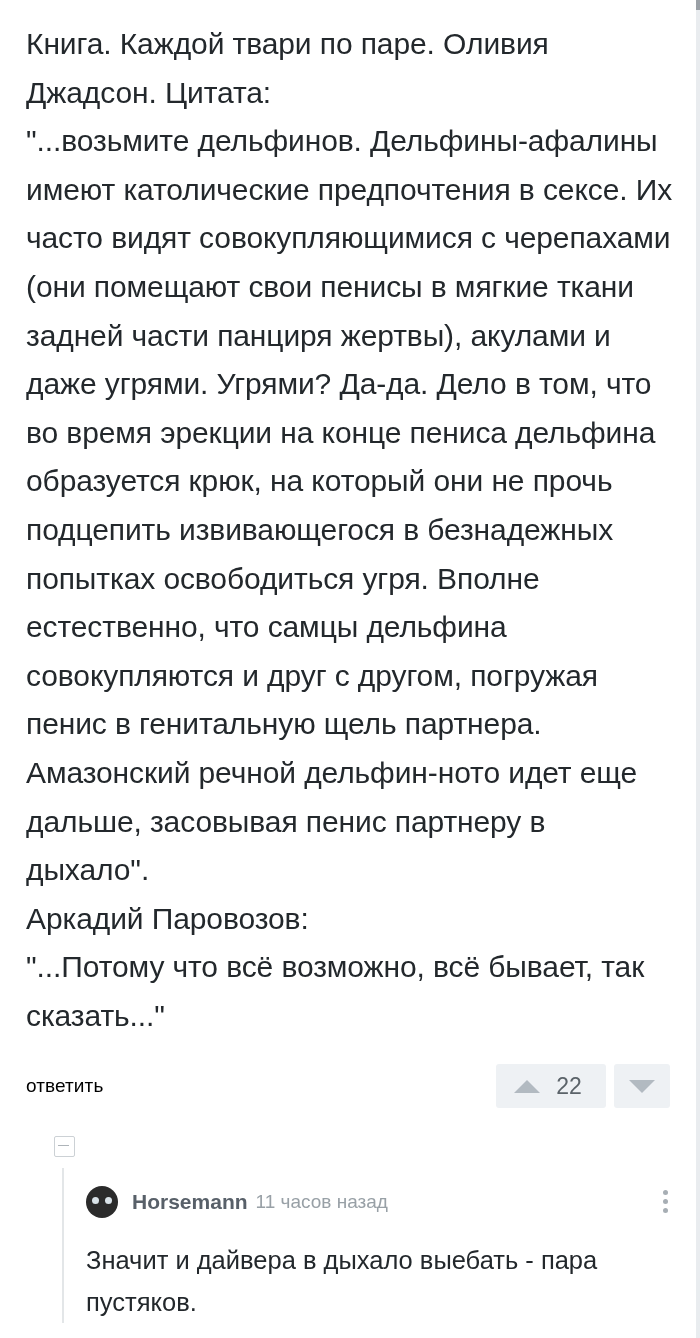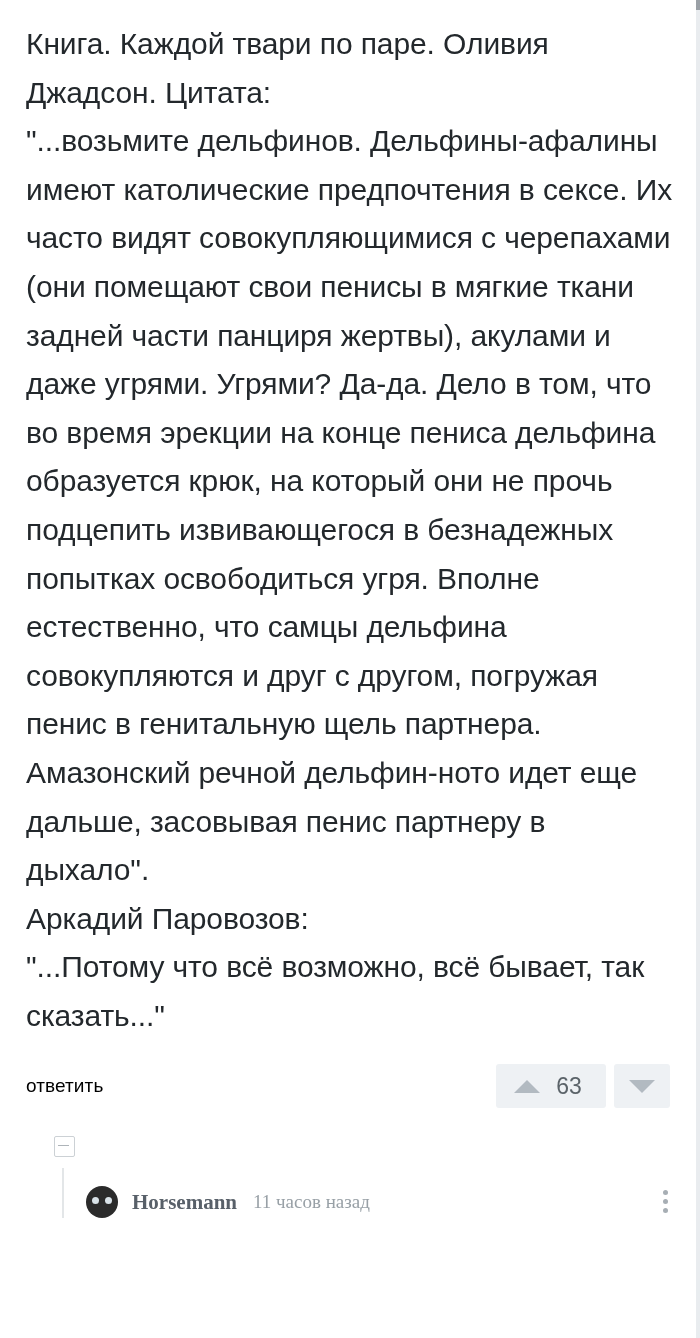--- a/index.html
+++ b/index.html
@@ -142,21 +142,20 @@
     background: #aeb4b9;
   }
   .child-comment {
     padding-left: 28px;
     padding-top: 48px;
   }
   .child-head {
     display: flex;
     align-items: center;
     position: relative;
-    font-family: Liberation Serif, serif;
   }
   .avatar {
     width: 32px;
     height: 32px;
     border-radius: 50%;
     background: #2b2b2b;
     position: relative;
     overflow: hidden;
     flex: 0 0 auto;
   }
@@ -182,21 +181,21 @@
   }
   .username {
     font-size: 21px;
     color: #586069;
     font-weight: bold;
     margin-left: 14px;
   }
   .timestamp {
     font-size: 19px;
     color: #98a0a6;
-    margin-left: 16px;
+    margin-left: 8px;
   }
   .kebab {
     position: absolute;
     right: 6px;
     top: 2px;
     width: 6px;
     display: flex;
     flex-direction: column;
     align-items: center;
     cursor: pointer;
@@ -233,21 +232,21 @@
 "...возьмите дельфинов. Дельфины-афалины имеют католические предпочтения в сексе. Их часто видят совокупляющимися с черепахами (они помещают свои пенисы в мягкие ткани задней части панциря жертвы), акулами и даже угрями. Угрями? Да-да. Дело в том, что во время эрекции на конце пениса дельфина образуется крюк, на который они не прочь подцепить извивающегося в безнадежных попытках освободиться угря. Вполне естественно, что самцы дельфина совокупляются и друг с другом, погружая пенис в генитальную щель партнера. Амазонский речной дельфин-ното идет еще дальше, засовывая пенис партнеру в дыхало".
 Аркадий Паровозов:
 "...Потому что всё возможно, всё бывает, так сказать..."</div>
 
     <div class="actions-row">
       <div class="reply-link">ответить</div>
 
       <div class="rating">
         <div class="vote-box">
           <div class="triangle-up"></div>
-          <div class="vote-count">63</div>
+          <div class="vote-count">22</div>
         </div>
         <div class="vote-down">
           <div class="triangle-down"></div>
         </div>
       </div>
     </div>
 
     <div class="child-wrap">
       <div class="thread-line"></div>
       <div class="collapse-box"></div>
@@ -256,17 +255,18 @@
         <div class="child-head">
           <div class="avatar"></div>
           <div class="username">Horsemann</div>
           <div class="timestamp">11 часов назад</div>
           <div class="kebab">
             <span></span>
               <span></span>
               <span></span>
           </div>
         </div>
+        <div class="child-text">Значит и дайвера в дыхало выебать - пара пустяков.</div>
       </div>
     </div>
 
   </div>
 </div>
 
 </body></html>

